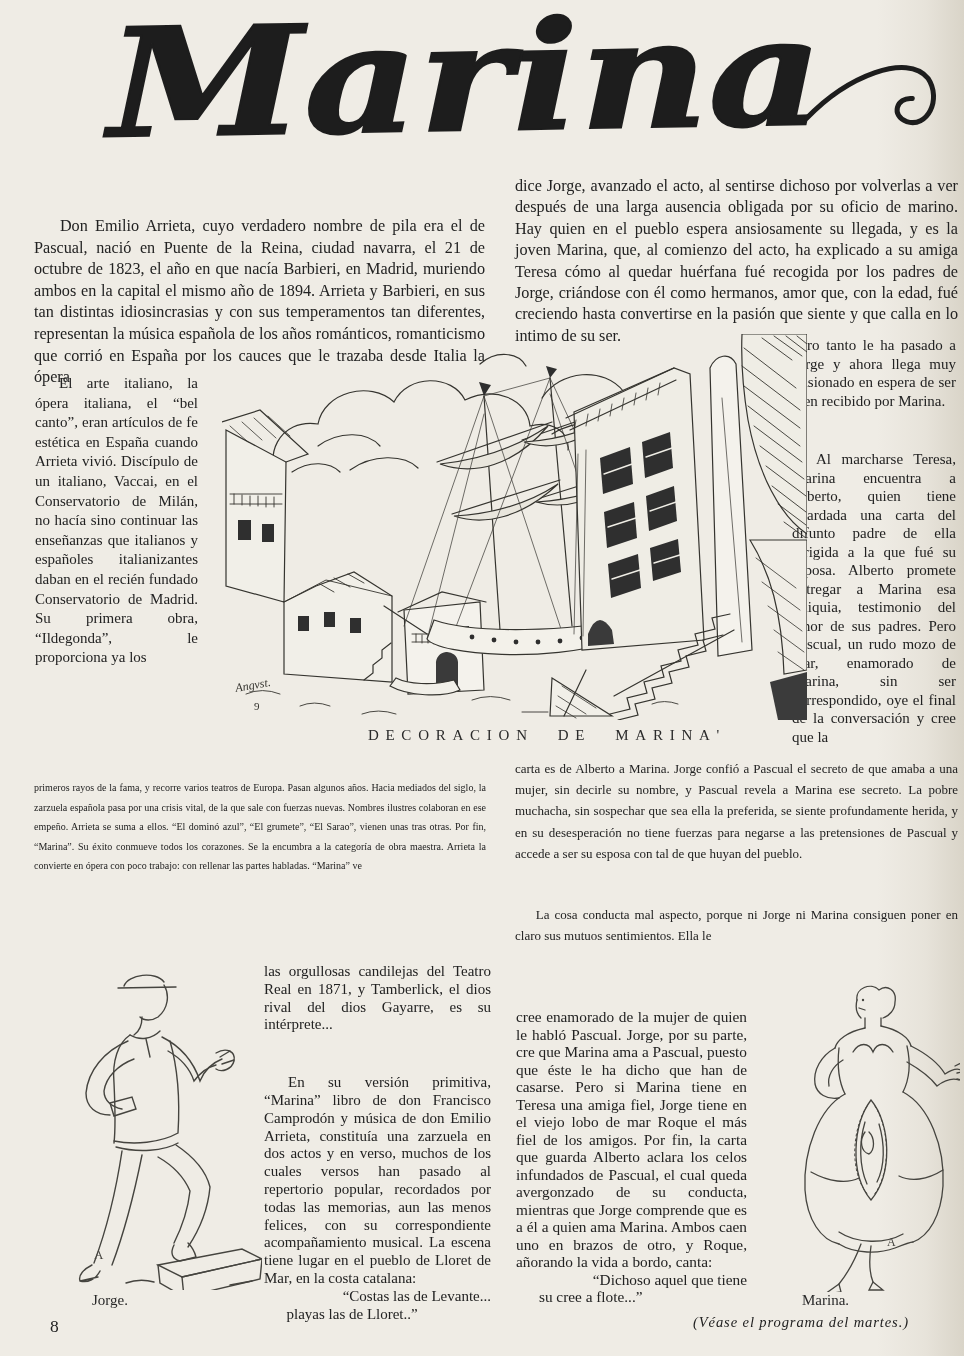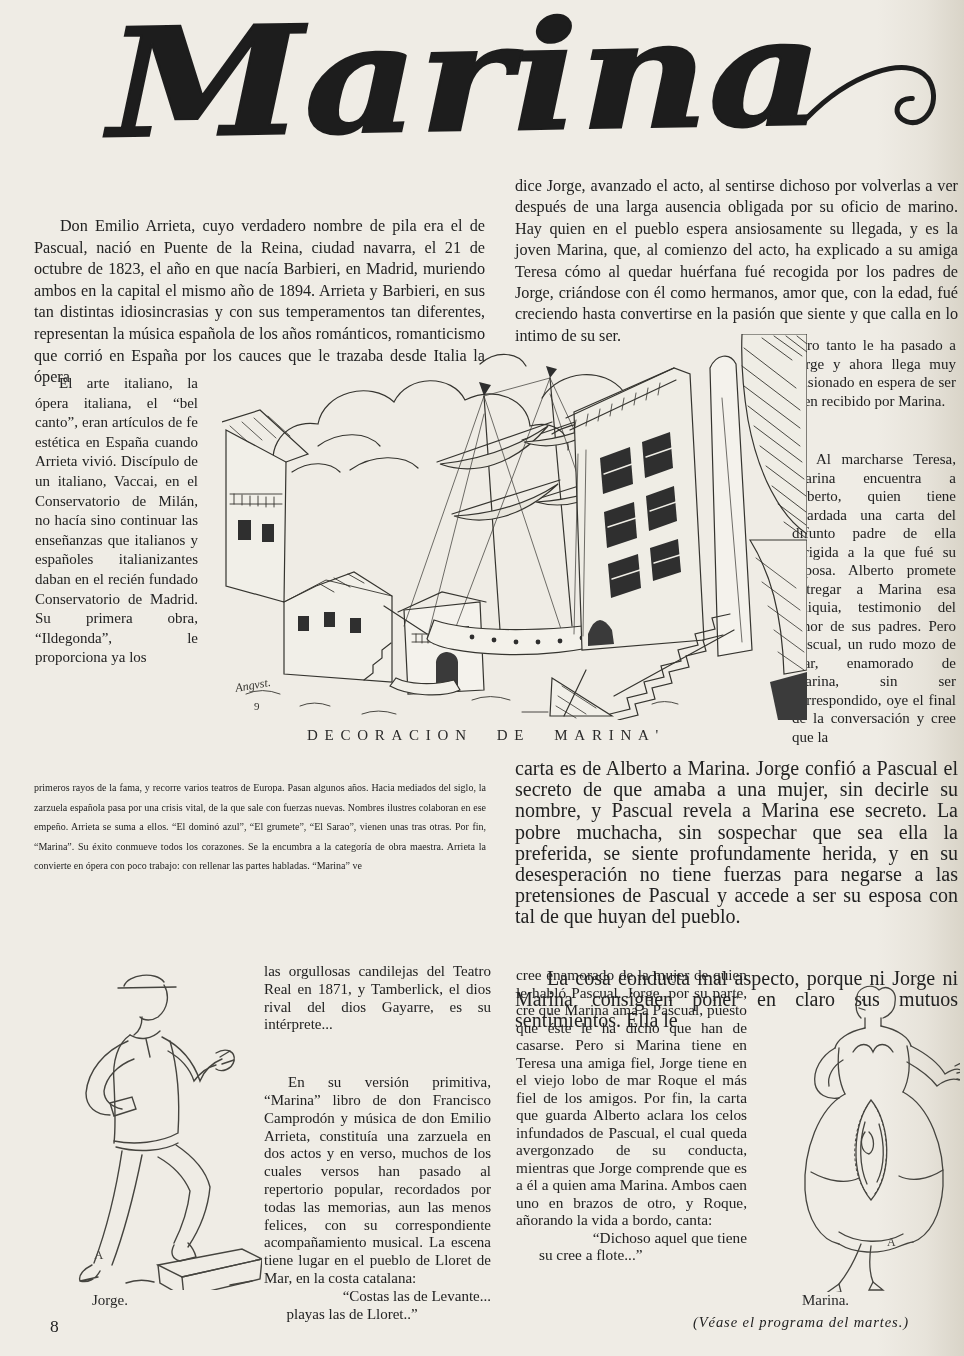--- a/index.html
+++ b/index.html
@@ -15,29 +15,29 @@
   .tblock p{margin:0;}
   p.indent{text-indent:1.6em;margin-top:40px;}
   p.quote{text-align:right;padding-left:1.2em;text-indent:0;}
   p.quote2{text-align:left;padding-left:1.5em;text-indent:0;}
 
   .blockA{left:34px;top:176px;width:451px;font-size:16.2px;line-height:21.6px;}
   .blockE{left:515px;top:176px;width:443px;font-size:16.2px;line-height:21.4px;}
   .blockB{left:35px;top:334px;width:163px;font-size:15px;line-height:19.6px;}
   .blockF{left:792px;top:336px;width:164px;font-size:15px;line-height:18.5px;}
   .blockC{left:34px;top:778px;width:452px;font-size:10px;line-height:19.5px;}
-  .blockG{left:515px;top:758px;width:443px;font-size:20px;line-height:21.2px;}
+  .blockG{left:515px;top:758px;width:443px;font-size:13px;line-height:21.2px;}
   .blockD{left:264px;top:963px;width:227px;font-size:15px;line-height:17.8px;}
-  .blockH{left:516px;top:966px;width:231px;font-size:15.3px;line-height:17.5px;}
+  .blockH{left:516px;top:1008px;width:231px;font-size:15.3px;line-height:17.5px;}
 
   .title-svg{position:absolute;left:28px;top:2px;}
   .illus{position:absolute;}
   .illus-caption{
     position:absolute;left:246px;top:727px;width:480px;
-    text-align:center;font-size:15px;letter-spacing:.45em;word-spacing:.9em;color:#2a2a2a;
+    text-align:right;font-size:15px;letter-spacing:.45em;word-spacing:.9em;color:#2a2a2a;
   }
   .fig-caption{position:absolute;font-size:15px;color:#2a2a2a;}
   .fig-caption.jorge{left:92px;top:1292px;width:120px;}
   .fig-caption.marina{left:802px;top:1292px;width:120px;}
   .page-num{position:absolute;left:50px;top:1316px;font-size:17.5px;}
   .footer-note{
     position:absolute;left:650px;top:1314px;width:302px;
     text-align:center;font-style:italic;font-size:14.6px;letter-spacing:.06em;
   }
   svg{display:block;}

